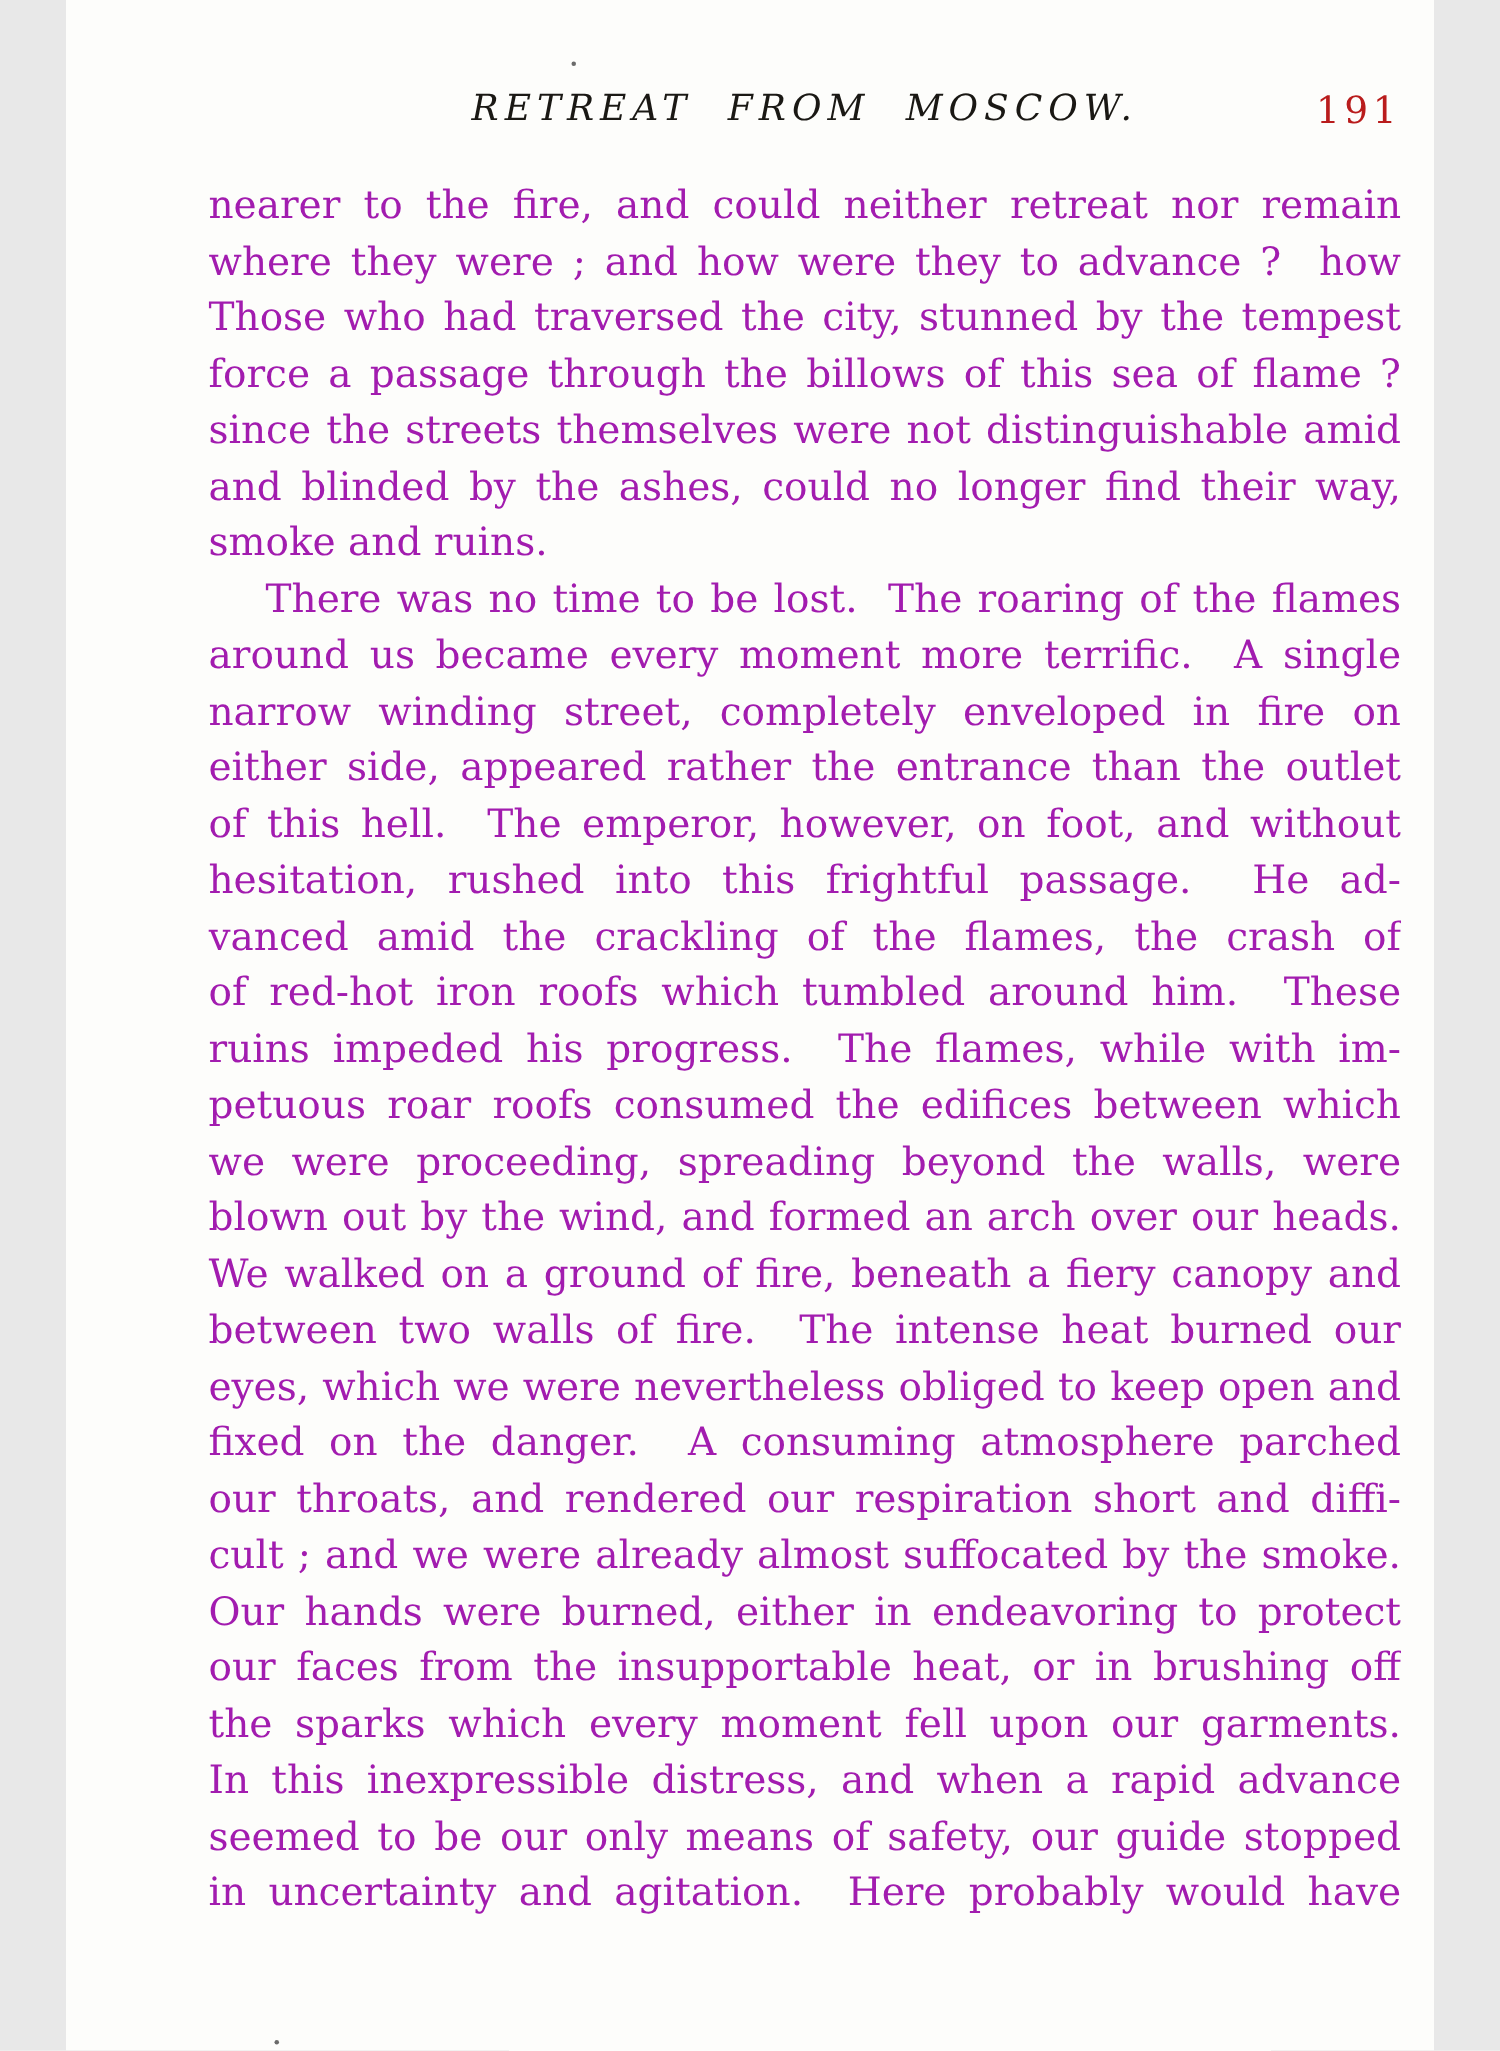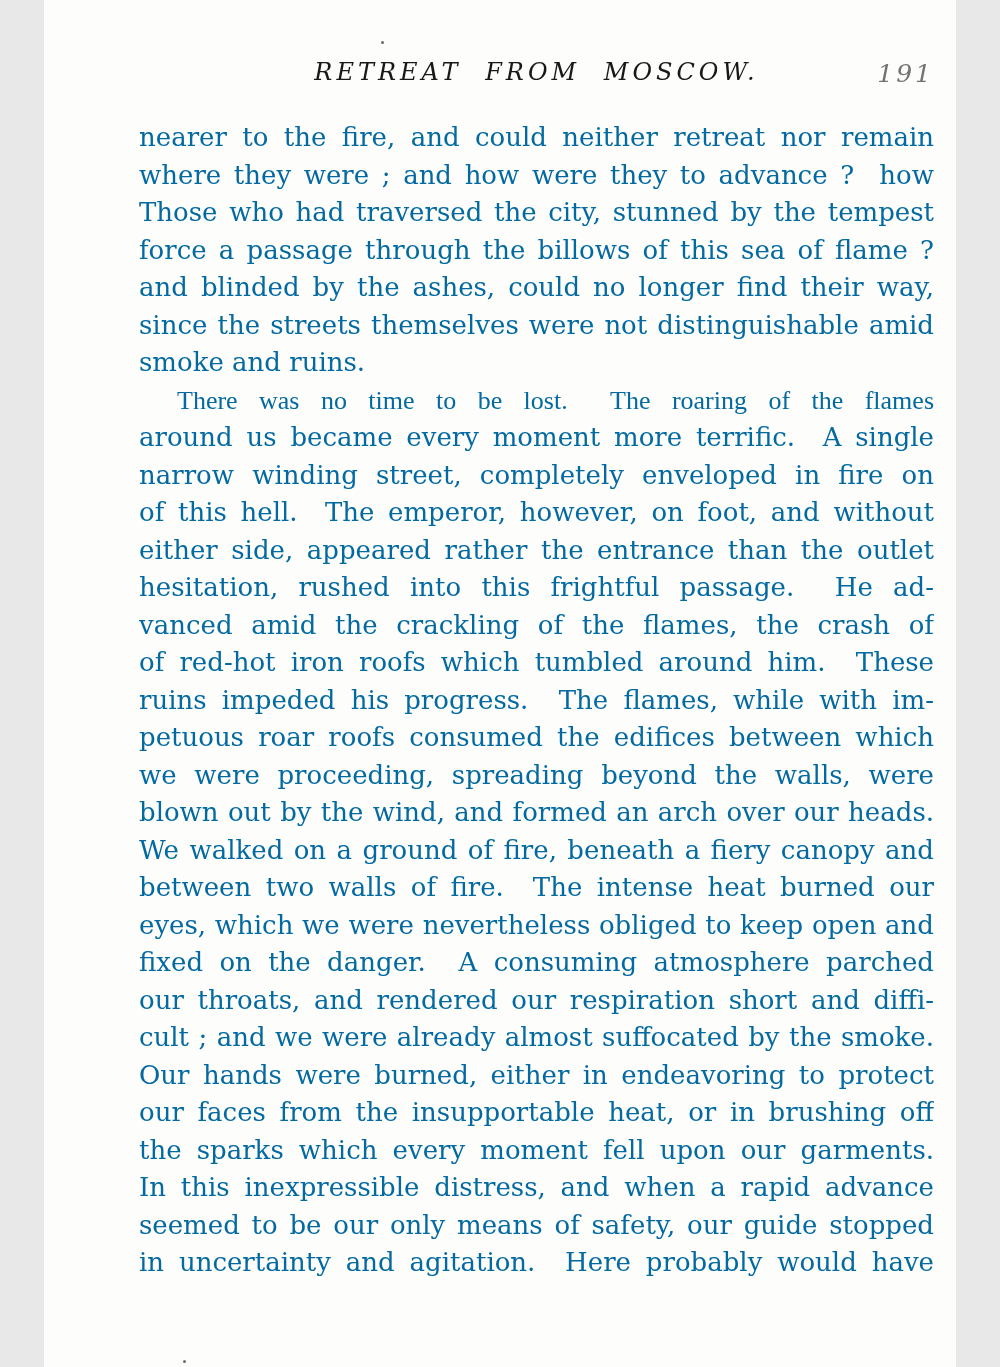--- a/index.html
+++ b/index.html
@@ -32,41 +32,39 @@
     letter-spacing: 4px;
     word-spacing: 12px;
     color: #1a1814;
   }
   .page-number {
     position: absolute;
     right: 0;
     top: 1px;
     font-size: 25px;
     letter-spacing: 3px;
-    color: #737373;
-    font-style: italic;
+    color: #b91c1c;
   }
   .page-body {
     position: absolute;
     top: 119px;
     left: 95px;
     width: 795px;
   }
   .line {
     font-size: 26px;
     line-height: 37.5px;
     height: 37.5px;
     overflow: hidden;
     text-align: justify;
     text-align-last: justify;
-    color: #0369a1;
+    color: #a21caf;
   }
   .line.indent {
     text-indent: 38px;
-    font-family: Liberation Serif, serif;
   }
   .line.para-end {
     text-align-last: left;
   }
   .speck {
     position: absolute;
     background: #3a3a3a;
     border-radius: 50%;
     opacity: 0.75;
   }
@@ -79,28 +77,28 @@
   <div class="running-header">
     <span class="header-title">RETREAT FROM MOSCOW.</span>
     <span class="page-number">191</span>
   </div>
 
   <div class="page-body">
       <div class="line">nearer to the fire, and could neither retreat nor remain</div>
       <div class="line">where they were ; and how were they to advance ?&nbsp; how</div>
       <div class="line">Those who had traversed the city, stunned by the tempest</div>
       <div class="line">force a passage through the billows of this sea of flame ?</div>
+      <div class="line">since the streets themselves were not distinguishable amid</div>
       <div class="line">and blinded by the ashes, could no longer find their way,</div>
-      <div class="line">since the streets themselves were not distinguishable amid</div>
       <div class="line para-end">smoke and ruins.</div>
       <div class="line indent">There was no time to be lost.&nbsp; The roaring of the flames</div>
       <div class="line">around us became every moment more terrific.&nbsp; A single</div>
       <div class="line">narrow winding street, completely enveloped in fire on</div>
+      <div class="line">either side, appeared rather the entrance than the outlet</div>
       <div class="line">of this hell.&nbsp; The emperor, however, on foot, and without</div>
-      <div class="line">either side, appeared rather the entrance than the outlet</div>
       <div class="line">hesitation, rushed into this frightful passage.&nbsp; He ad-</div>
       <div class="line">vanced amid the crackling of the flames, the crash of</div>
       <div class="line">of red-hot iron roofs which tumbled around him.&nbsp; These</div>
       <div class="line">ruins impeded his progress.&nbsp; The flames, while with im-</div>
       <div class="line">petuous roar roofs consumed the edifices between which</div>
       <div class="line">we were proceeding, spreading beyond the walls, were</div>
       <div class="line">blown out by the wind, and formed an arch over our heads.</div>
       <div class="line">We walked on a ground of fire, beneath a fiery canopy and</div>
       <div class="line">between two walls of fire.&nbsp; The intense heat burned our</div>
       <div class="line">eyes, which we were nevertheless obliged to keep open and</div>

